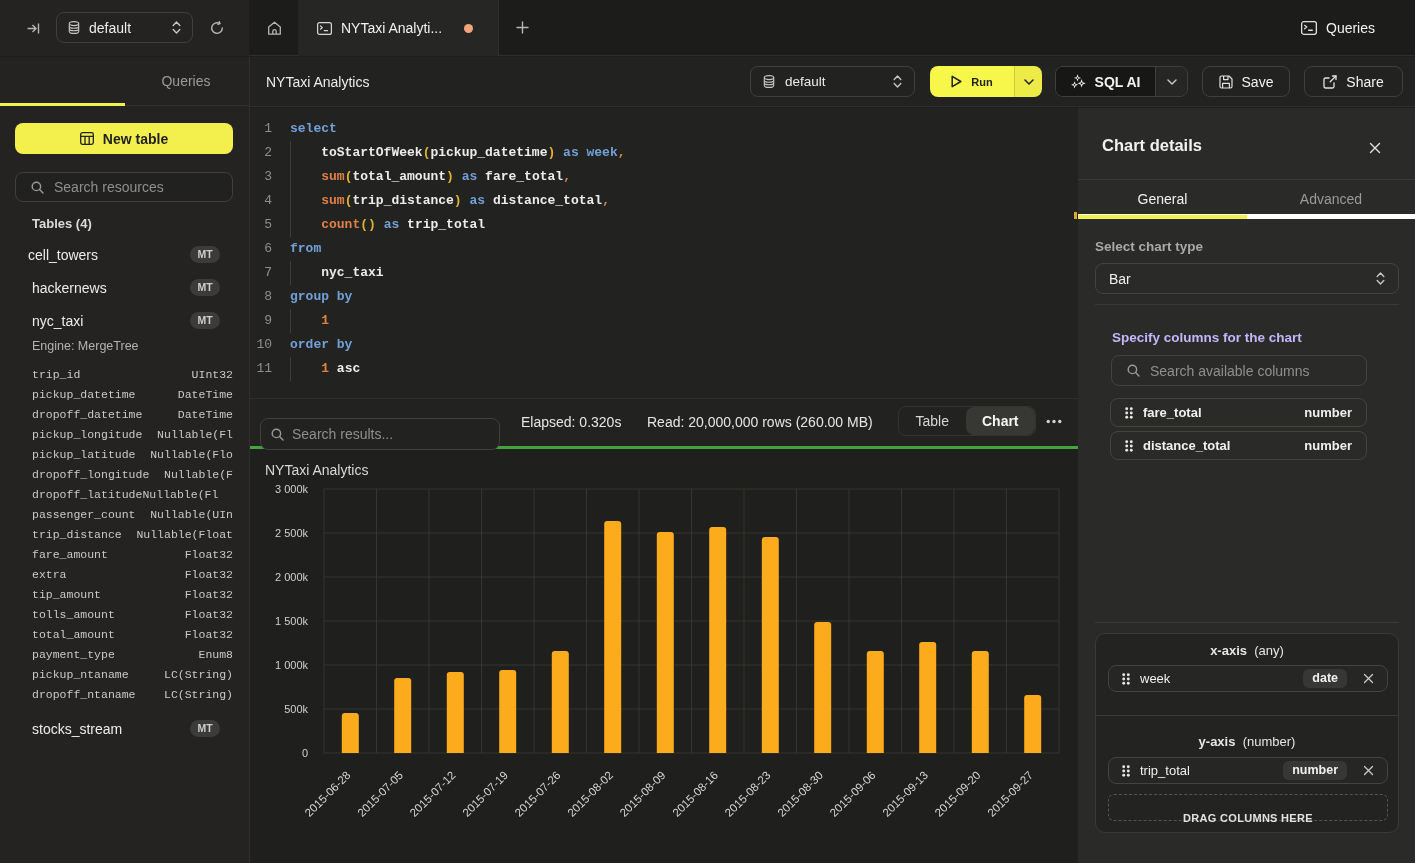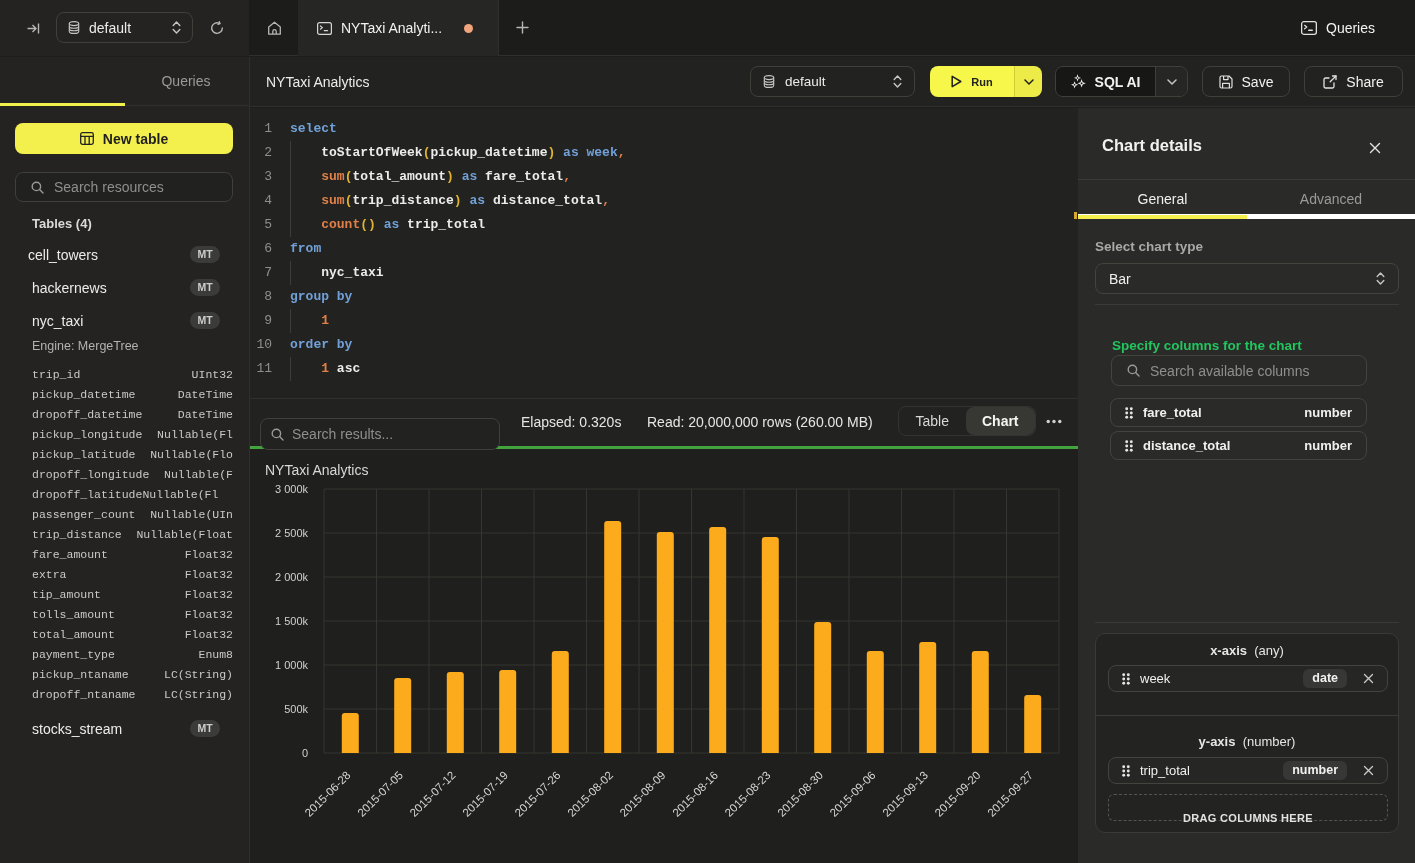--- a/index.html
+++ b/index.html
@@ -326,21 +326,21 @@
     <span class="abs" style="left:0; top:35px; width:169px; height:4px; background:#f3ef4c;"></span>
   </div>
   <div class="abs" style="left:1095px; top:239px; font-size:13.5px; font-weight:bold; color:#a9a9a7;">Select chart type</div>
   <div class="abs flex" style="left:1095px; top:263px; width:304px; height:31px; border:1px solid #45433e; border-radius:8px; padding:0 13px; background:#2a2a28;">
     <span style="font-size:14px; color:#f0f0ee;">Bar</span>
     <svg style="margin-left:auto;" width="9" height="13" viewBox="0 0 9 13" fill="none" stroke="#c6c6c4" stroke-width="1.4" stroke-linecap="round" stroke-linejoin="round">
       <path d="M1.2 4.4 L4.5 1.1 L7.8 4.4 M1.2 8.6 L4.5 11.9 L7.8 8.6"></path>
     </svg>
   </div>
   <div class="abs" style="left:1095px; top:304px; width:304px; height:1px; background:#3a3a37;"></div>
-  <div class="abs" style="left:1112px; top:338px; font-size:13.5px; font-weight:bold; color:#22c55e;">Specify columns for the chart</div>
+  <div class="abs" style="left:1112px; top:330px; font-size:13.5px; font-weight:bold; color:#c4b5fd;">Specify columns for the chart</div>
   <div class="abs flex" style="left:1111px; top:355px; width:256px; height:31px; border:1px solid #45433e; border-radius:8px; padding:0 15px; gap:10px;">
     <svg width="13" height="13" viewBox="0 0 13 13" fill="none" stroke="#9a9a98" stroke-width="1.4" stroke-linecap="round">
       <circle cx="5.4" cy="5.4" r="4.2"></circle>
       <path d="M8.6 8.6 L12 12"></path>
     </svg>
     <span style="font-size:14px; color:#8f8f8d;text-align:center;">Search available columns</span>
   </div>
   <div class="abs flex" style="left:1110px; top:398px; width:257px; height:29px; border:1px solid #45433e; border-radius:8px; padding:0 14px; gap:10px;">
     <svg width="8" height="12" viewBox="0 0 8 12" fill="#e6e6e4">
       <circle cx="1.7" cy="1.7" r="1.45"></circle>

